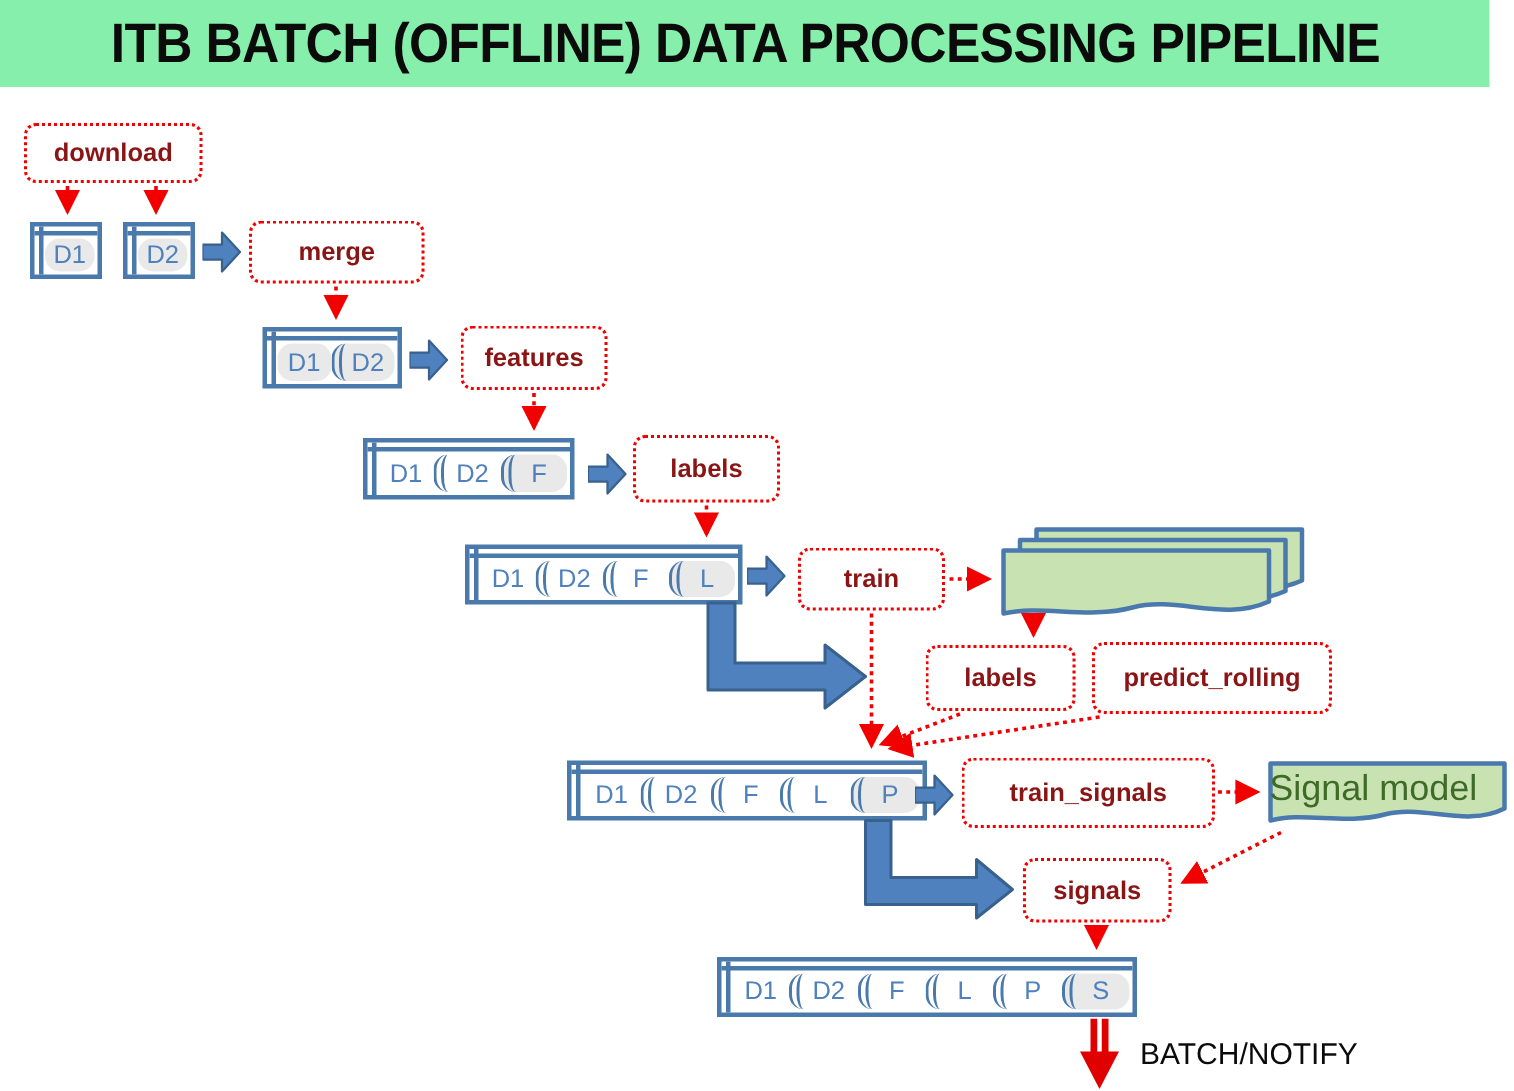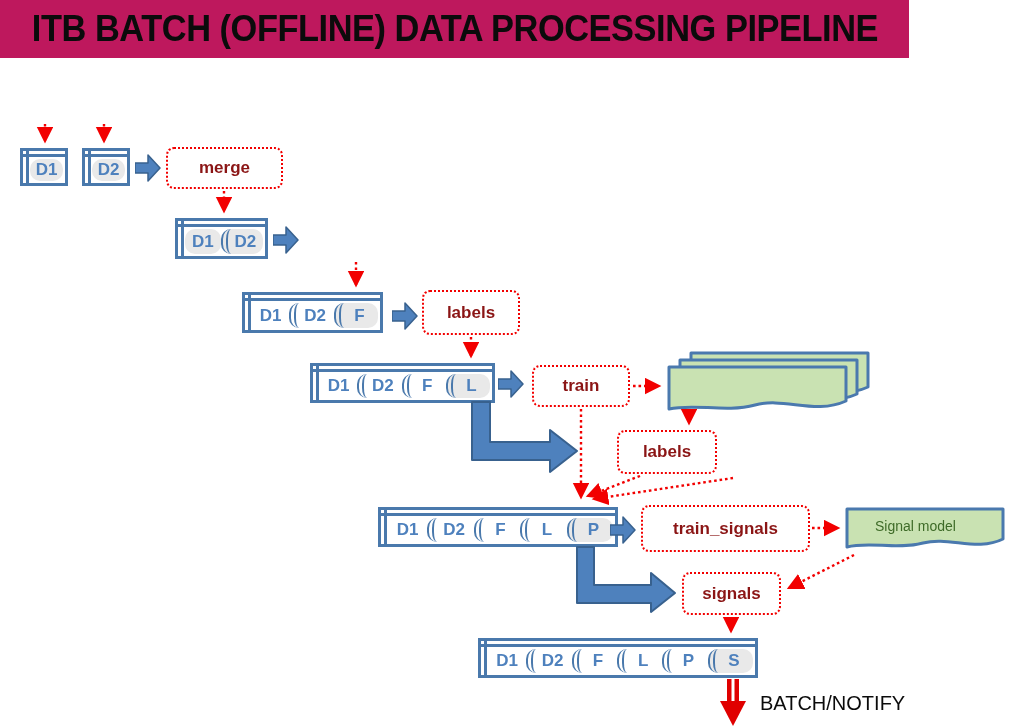--- a/index.html
+++ b/index.html
@@ -2,21 +2,21 @@
 <html><head>
 <meta charset="utf-8">
 <style>
   html,body{margin:0;padding:0;background:#ffffff;}
   #canvas{
     position:relative;width:1009px;height:727px;overflow:hidden;background:#ffffff;
     font-family:"Liberation Sans",sans-serif;
   }
   
   .header{
-    position:absolute;left:0;top:0;width:909px;height:58px;background:#be185d;
+    position:absolute;left:0;top:0;width:993px;height:58px;background:#86efac;
     display:flex;align-items:center;justify-content:center;
   }
   .header .title{
     font-size:37px;font-weight:700;color:#0b0b0b;letter-spacing:-0.5px;
     transform:scaleX(0.93);white-space:nowrap;
   }
   
   .pbox{
     position:absolute;border:2.5px dotted #F20000;border-radius:8px;background:#ffffff;
     display:flex;align-items:center;justify-content:center;
@@ -24,21 +24,21 @@
   }
   
   .tbl{
     position:absolute;border:3px solid #4A79AC;background:#ffffff;box-sizing:border-box;
   }
   .tbl .hline{position:absolute;left:0;right:0;top:3px;height:2.5px;background:#4A79AC;}
   .tbl .vline{position:absolute;top:0;bottom:0;left:3px;width:2.5px;background:#4A79AC;}
   .tbl .cells{position:absolute;left:7px;top:8px;right:2px;bottom:2px;display:flex;}
   .tbl .cell{
     flex:1;display:flex;align-items:center;justify-content:center;
-    font-size:17px;font-weight:700;color:#4E81BD;box-sizing:border-box;border-radius:10px;
+    font-size:17px;font-weight:400;color:#4E81BD;box-sizing:border-box;border-radius:10px;
   }
   .tbl .cell + .cell{border-left:7px double #4A79AC;}
   .tbl .cell.hl{background:#E9E9E9;}
   
   .docstack{position:absolute;}
   .doc{position:absolute;}
   .doc-label{
     position:absolute;display:flex;align-items:center;justify-content:center;
     color:#3E6B28;white-space:nowrap;
   }
@@ -52,31 +52,40 @@
 </style>
 </head>
 <body>
 
 <div id="canvas">
 
   <div class="header">
     <span class="title">ITB BATCH (OFFLINE) DATA PROCESSING PIPELINE</span>
   </div>
 
+  <div class="pbox" style="left:16px;top:82px;width:119px;height:40px">
+      <span>download</span>
+    </div>
   <div class="pbox" style="left:166px;top:147px;width:117px;height:42px">
       <span>merge</span>
     </div>
+  <div class="pbox" style="left:307px;top:217px;width:98px;height:43px">
+      <span>features</span>
+    </div>
   <div class="pbox" style="left:532px;top:365px;width:98px;height:42px">
       <span>train</span>
     </div>
   <div class="pbox" style="left:422px;top:290px;width:98px;height:45px">
       <span>labels</span>
     </div>
   <div class="pbox" style="left:617px;top:430px;width:100px;height:44px">
       <span>labels</span>
+    </div>
+  <div class="pbox" style="left:728px;top:428px;width:160px;height:48px">
+      <span>predict_rolling</span>
     </div>
   <div class="pbox" style="left:641px;top:505px;width:169px;height:47px">
       <span>train_signals</span>
     </div>
   <div class="pbox" style="left:682px;top:572px;width:99px;height:43px">
       <span>signals</span>
     </div>
 
   <div class="tbl" style="left:20px;top:148px;width:48px;height:38px">
     <i class="hline"></i>
@@ -175,21 +184,21 @@
       </svg>
     <svg class="doc" style="left:0;top:14px" width="181" height="50" viewBox="0 0 181 50">
       <path d="M2,2 H179 V36 C148,50 118,32 88,40 C58,48 28,38 2,44 Z" fill="#C9E2B2" stroke="#4A79AE" stroke-width="3" stroke-linejoin="round"></path>
       </svg>
   </div>
 
   <div class="docstack" style="left:845px;top:507px;width:160px;height:48px">
     <svg class="doc" style="left:0;top:0" width="160" height="45" viewBox="0 0 160 45">
       <path d="M2,2 H158 V32 C132,45 104,29 78,36 C52,43 24,34 2,40 Z" fill="#C9E2B2" stroke="#4A79AE" stroke-width="3" stroke-linejoin="round"></path>
       </svg>
-    <div class="doc-label" style="left:3px;top:4px;width:135px;height:30px;font-size:14px">Signal model</div>
+    <div class="doc-label" style="left:3px;top:4px;width:135px;height:30px;font-size:24px">Signal model</div>
   </div>
 
   <svg class="abs" style="left:718px;top:679px" width="30" height="48" viewBox="0 0 30 48">
     <rect x="9" y="0" width="4.5" height="23" fill="#E00000"></rect>
     <rect x="16.5" y="0" width="4.5" height="23" fill="#E00000"></rect>
     <polygon points="2,22 28,22 15,47" fill="#E00000"></polygon>
   </svg>
   <div class="trade-label" style="left:760px;top:692px">BATCH/NOTIFY</div>
 
   <svg class="overlay" width="1009" height="727" viewBox="0 0 1009 727">

